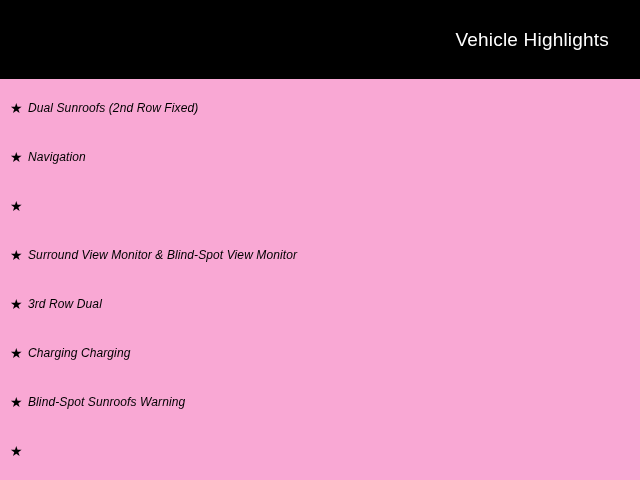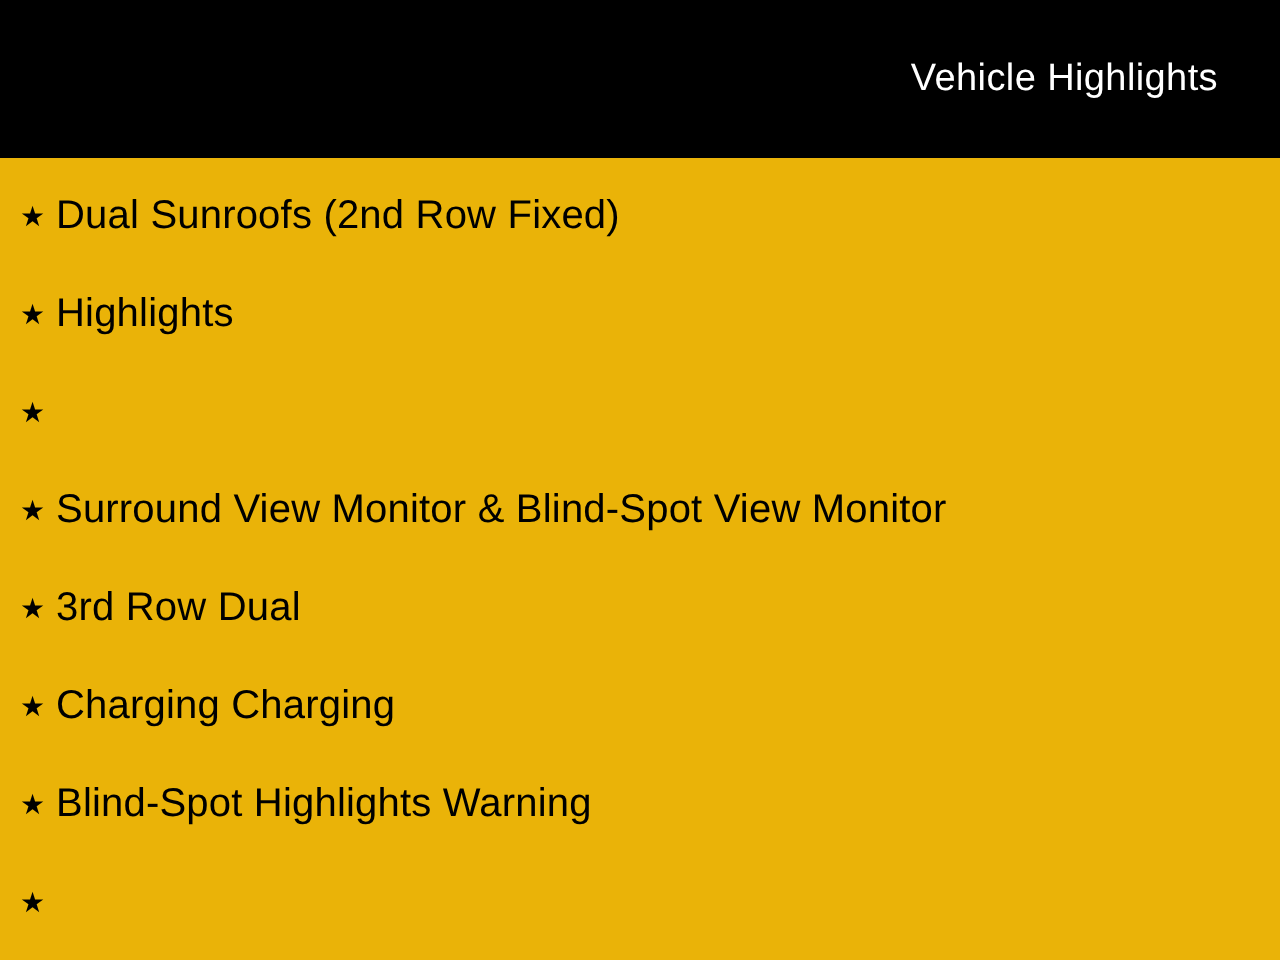--- a/index.html
+++ b/index.html
@@ -10,21 +10,21 @@
     width: 640px;
     height: 480px;
     background: #ffffff;
     font-family: "Liberation Sans", sans-serif;
     overflow: hidden;
   }
   .page {
     position: relative;
     width: 640px;
     height: 480px;
-    background: #eab308;
+    background: #f9a8d4;
   }
   .header {
     width: 640px;
     height: 79px;
     background: #000000;
     display: flex;
     align-items: center;
     justify-content: flex-end;
     box-sizing: border-box;
     padding-right: 31px;
@@ -52,45 +52,46 @@
   .bullet-star {
     width: 18px;
     flex: 0 0 18px;
     color: #000000;
     font-size: 14px;
     line-height: 25px;
     text-align: left;
   }
   .highlight-label {
     color: #000000;
-    font-size: 20px;
+    font-size: 12px;
     line-height: 25px;
     letter-spacing: 0.1px;
     white-space: nowrap;
+    font-style: italic;
   }
 </style>
 </head>
 <body>
 
 <div class="page">
 
   <div class="header">
     <div class="header-title">Vehicle Highlights</div>
   </div>
 
   <ul class="highlights-list">
 
     <li class="highlight-item">
       <span class="bullet-star">★</span>
       <span class="highlight-label">Dual Sunroofs (2nd Row Fixed)</span>
     </li>
 
     <li class="highlight-item">
       <span class="bullet-star">★</span>
-      <span class="highlight-label">Highlights</span>
+      <span class="highlight-label">Navigation</span>
     </li>
 
     <li class="highlight-item">
       <span class="bullet-star">★</span>
     </li>
 
     <li class="highlight-item">
       <span class="bullet-star">★</span>
       <span class="highlight-label">Surround View Monitor &amp; Blind-Spot View Monitor</span>
     </li>
@@ -100,21 +101,21 @@
       <span class="highlight-label">3rd Row Dual</span>
     </li>
 
     <li class="highlight-item">
       <span class="bullet-star">★</span>
       <span class="highlight-label">Charging Charging</span>
     </li>
 
     <li class="highlight-item">
       <span class="bullet-star">★</span>
-      <span class="highlight-label">Blind-Spot Highlights Warning</span>
+      <span class="highlight-label">Blind-Spot Sunroofs Warning</span>
     </li>
 
     <li class="highlight-item">
       <span class="bullet-star">★</span>
     </li>
 
   </ul>
 
 </div>
 

